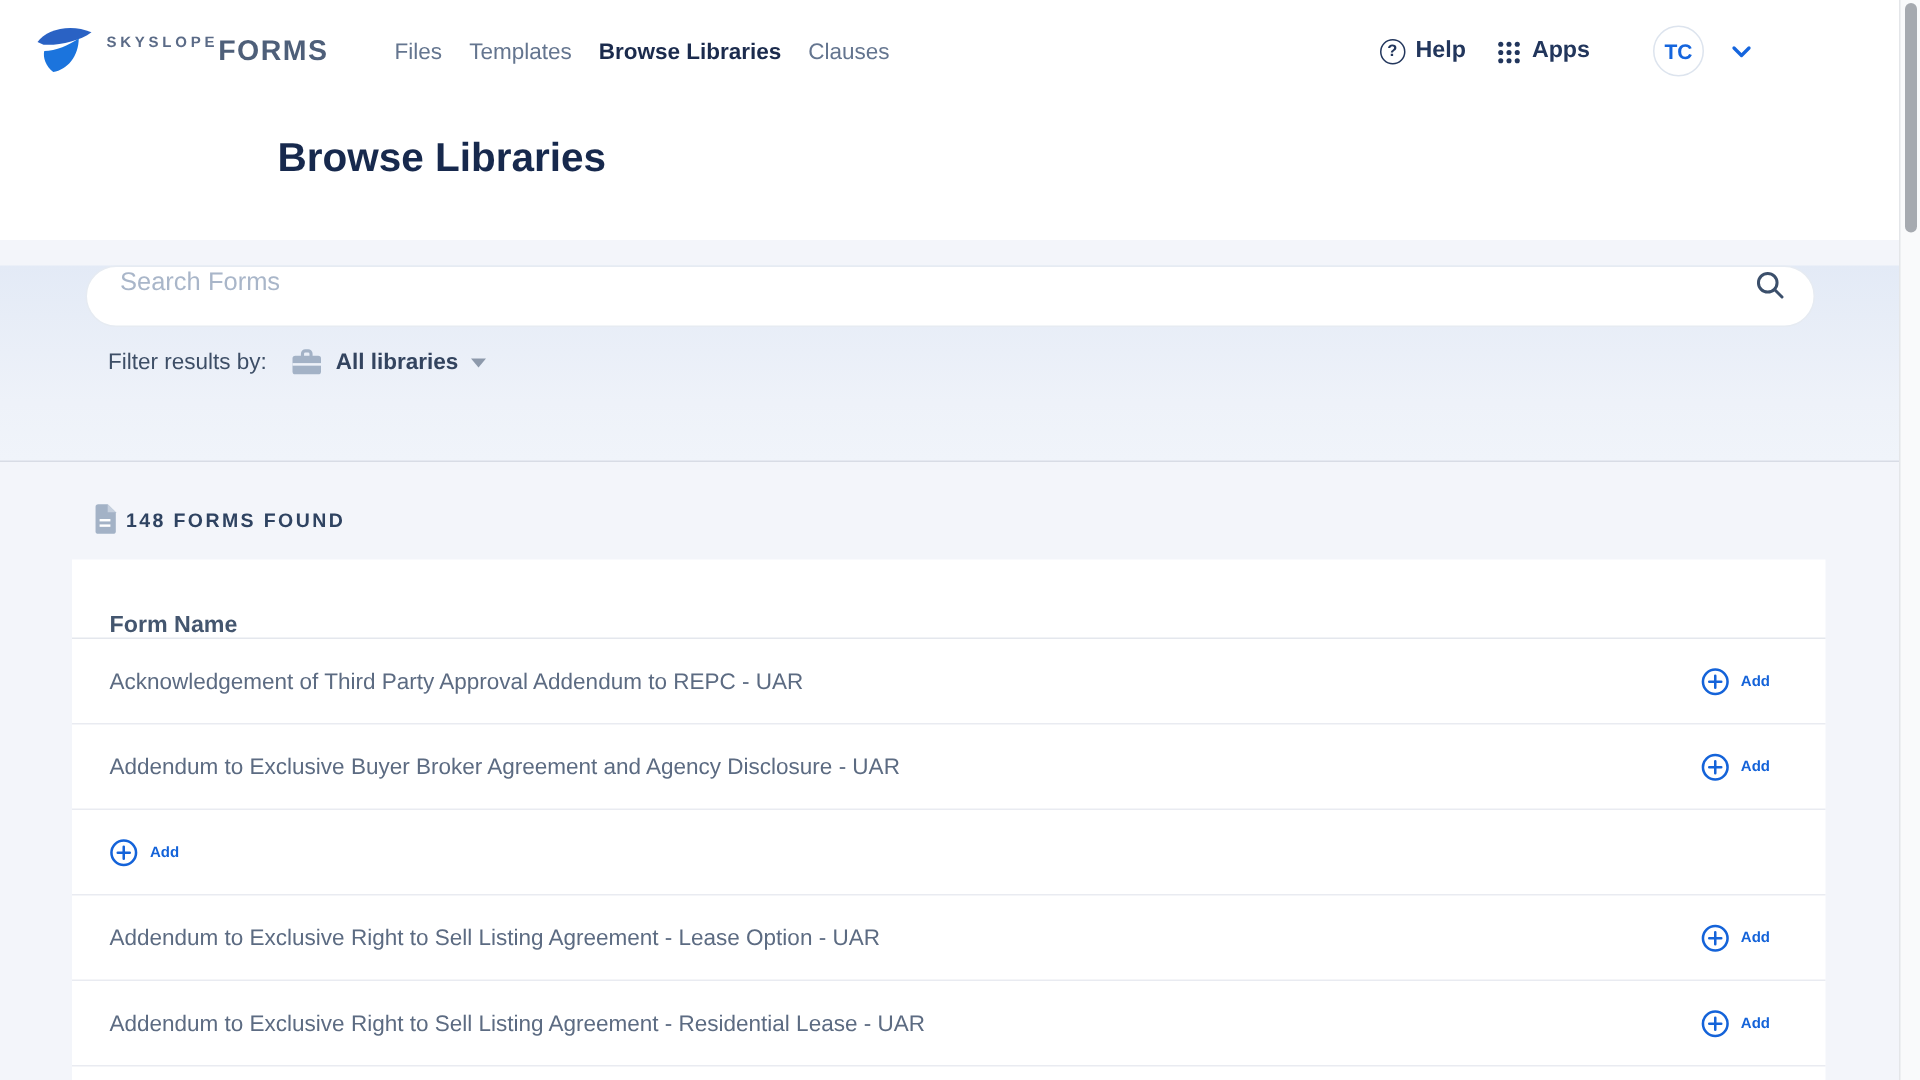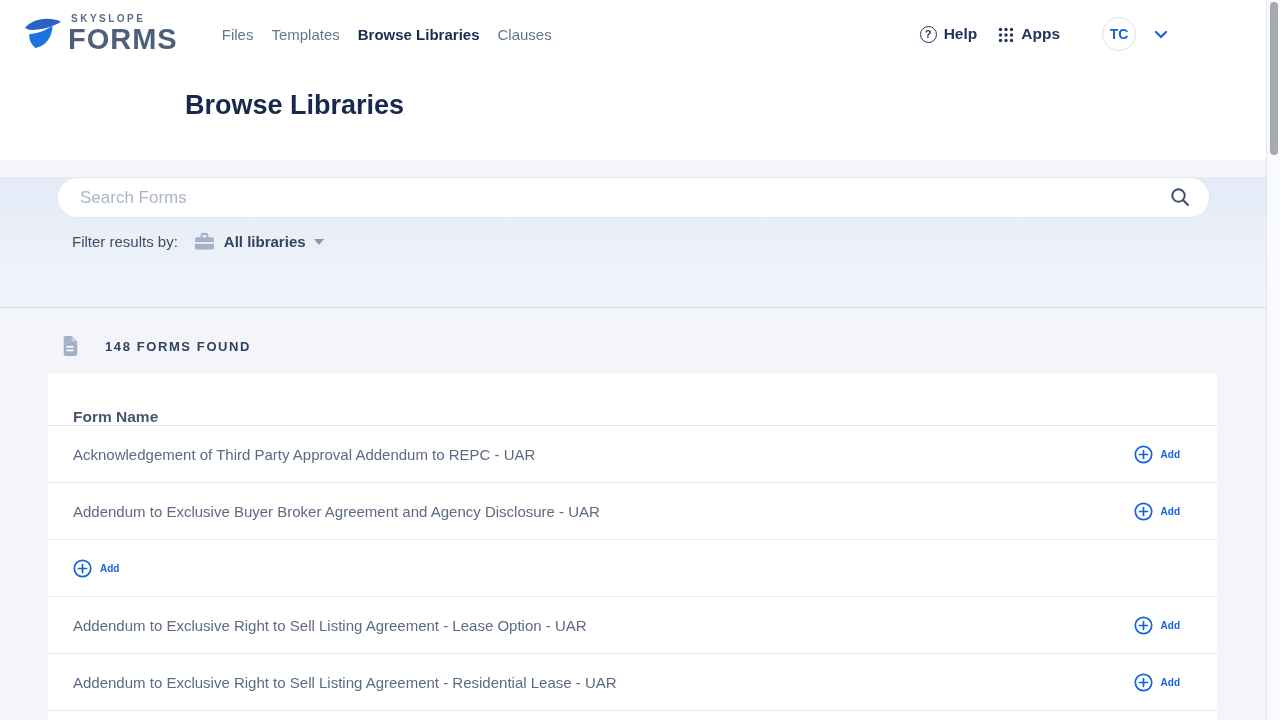--- a/index.html
+++ b/index.html
@@ -8,23 +8,23 @@
     font-family: "Liberation Sans", "DejaVu Sans", sans-serif;
     background: #f3f5fa;
     position: relative;
   }
 
   
   .app-header { background: #ffffff; height: 160px; position: relative; }
   .topbar { display: flex; align-items: center; height: 68px; padding-left: 22px; }
 
   .logo { display: flex; align-items: center; gap: 4px; cursor: pointer; }
-  .logo-text { display: flex; flex-direction: column; line-height: 1; }
+  .logo-text { display: flex; flex-direction: row; line-height: 1; }
   .logo-top { font-size: 10px; font-weight: 700; letter-spacing: 2.5px; color: #5b6b87; margin-left: 3px; }
-  .logo-bottom { font-size: 29px; font-weight: 700; letter-spacing: 1px; color: #4e5f79; margin-top: 1px; }
+  .logo-bottom { font-size: 19px; font-weight: 700; letter-spacing: 1px; color: #4e5f79; margin-top: 1px; }
 
   .main-nav { display: flex; align-items: center; column-gap: 18px; margin-left: 44px; }
   .nav-item { font-size: 15px; color: #64758f; cursor: pointer; white-space: nowrap; }
   .nav-item.active { font-weight: 700; color: #1b2b4d; }
 
   .topbar-right { margin-left: auto; margin-right: 112px; display: flex; align-items: center; }
   .tb-link { display: flex; align-items: center; gap: 7px; cursor: pointer;
              font-size: 15.5px; font-weight: 700; color: #22365c; }
   .help-circle { width: 17px; height: 17px; border: 1.7px solid #22365c; border-radius: 50%;
                  display: flex; align-items: center; justify-content: center;
@@ -36,38 +36,38 @@
   .avatar-chevron { margin-left: 18px; cursor: pointer; display: flex; align-items: center; }
 
   .page-title { position: absolute; left: 185px; top: 90px;
                 font-size: 27px; font-weight: 700; color: #17294d; }
 
   
   .search-section { height: 131px; background: linear-gradient(180deg, #e3eaf6 0%, #eef2f9 70%, #f0f4fa 100%);
                     border-bottom: 1px solid #d8dce5; }
   .search-bar { margin: 17px 0 0 57px; width: 1153px; height: 41px; background: #ffffff;
                 border: 1px solid #e6ebf2; border-radius: 21px;
-                display: flex; align-items: center; padding: 0 16px 0 22px; gap: 40px; }
+                display: flex; align-items: flex-start; padding: 0 16px 0 22px; gap: 40px; }
   .search-bar input { flex: 1; border: none; outline: none; font-size: 17px; color: #33445f;
                       font-family: "Liberation Sans", "DejaVu Sans", sans-serif; background: transparent; }
   .search-bar input::placeholder { color: #a9b6c9; }
   .search-icon-btn { background: none; border: none; cursor: pointer; display: flex; align-items: center; padding: 2px; }
 
   .filter-row { margin: 14px 0 0 72px; display: flex; align-items: center; }
   .filter-label { font-size: 15px; color: #3d4e66; }
   .library-dropdown { display: flex; align-items: center; margin-left: 16px; cursor: pointer; }
   .briefcase-icon { display: flex; align-items: center; }
   .library-selected { font-size: 15px; font-weight: 700; color: #33445f; margin-left: 9px; }
   .caret-down { width: 0; height: 0; border-left: 5.5px solid transparent; border-right: 5.5px solid transparent;
                 border-top: 6px solid #8d99ab; margin-left: 8px; }
 
   
   .results-section { padding-top: 27px; }
   .forms-found { display: flex; align-items: center; margin-left: 61px; }
-  .forms-found-text { font-size: 13px; font-weight: 700; letter-spacing: 1.6px; color: #2f4361; margin-left: 26px; }
+  .forms-found-text { font-size: 13px; font-weight: 700; letter-spacing: 1.6px; color: #2f4361; margin-left: 5px; }
 
   .forms-card { margin: 16px 0 0 48px; width: 1169px; height: 500px; background: #ffffff; }
   .card-header { height: 53px; border-bottom: 1px solid #e4e7ed; display: flex; align-items: center; padding-left: 25px; }
   .card-header-label { font-size: 15.5px; font-weight: 700; color: #44566f; margin-top: 36px; }
 
   .form-row { height: 57px; border-bottom: 1px solid #e9ebf1; display: flex; align-items: center;
               justify-content: space-between; padding: 0 37px 0 25px; }
   .form-name { font-size: 15px; color: #5c6b82; }
   .add-btn { display: flex; align-items: center; gap: 8px; background: none; border: none; cursor: pointer;
              font-family: "Liberation Sans", "DejaVu Sans", sans-serif;

